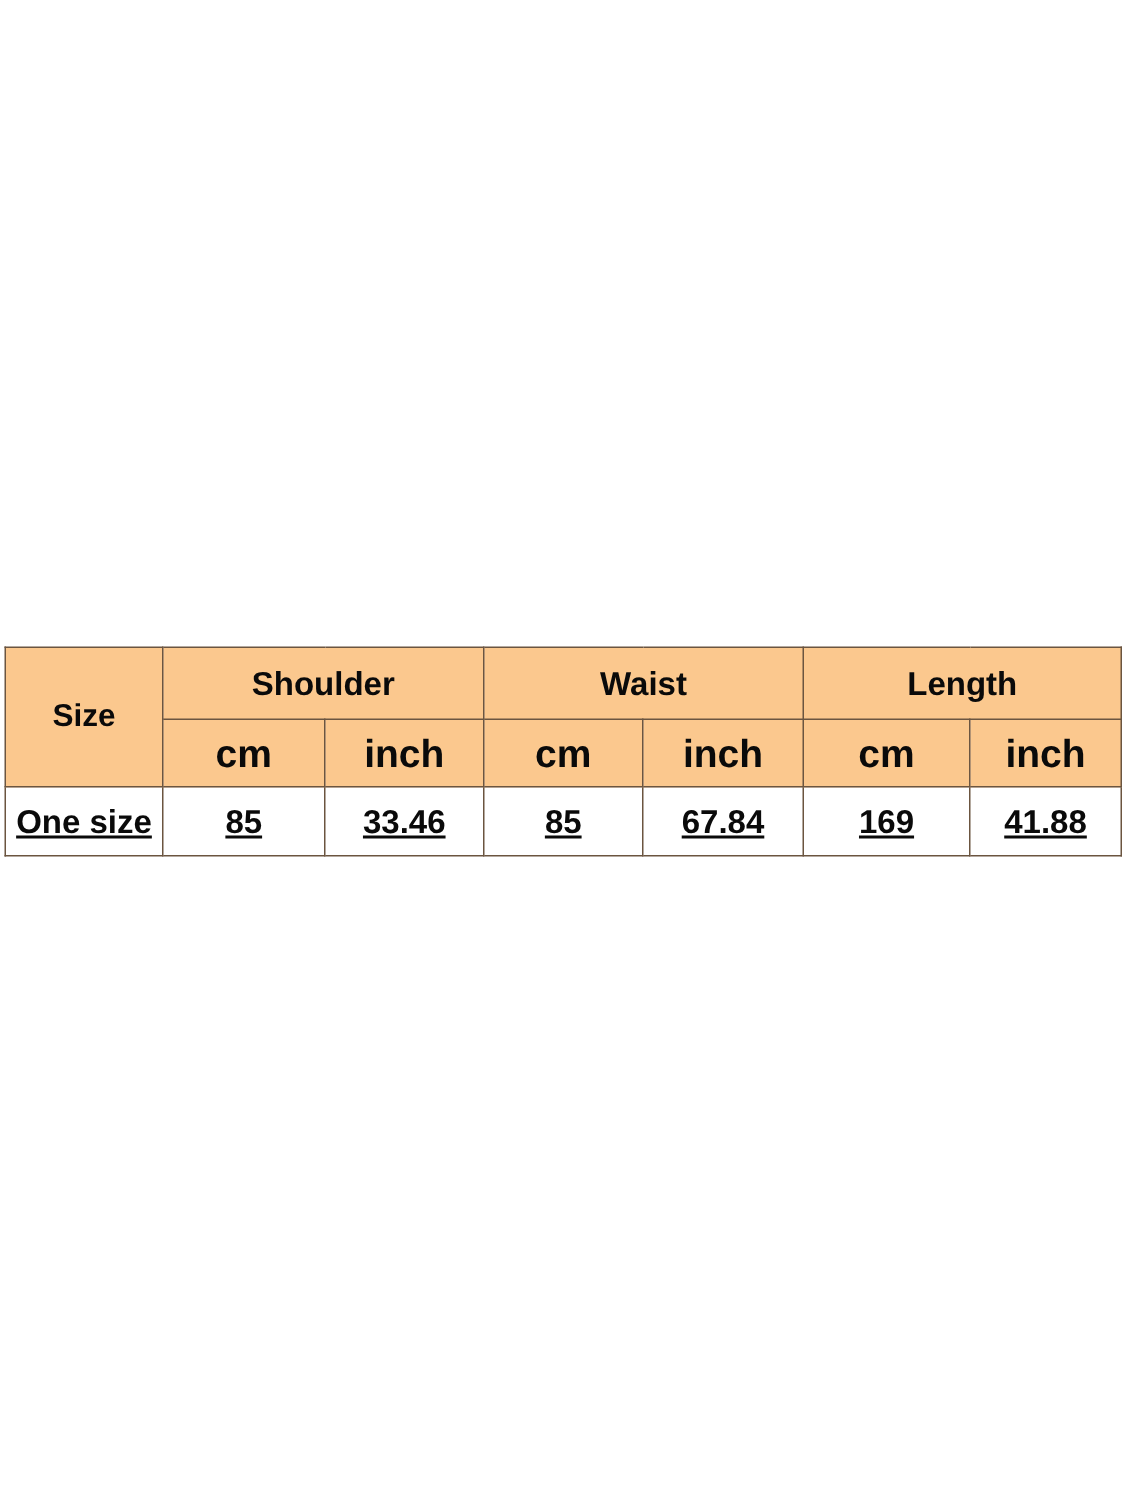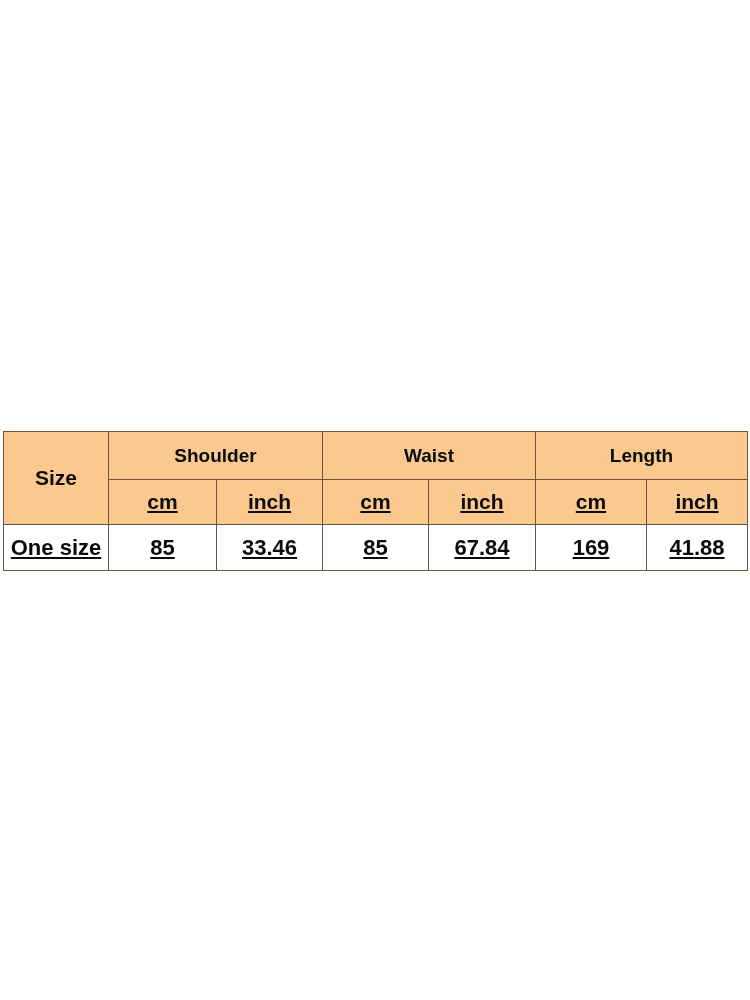--- a/index.html
+++ b/index.html
@@ -48,28 +48,27 @@
 
   
   th.size-head {
     height: 91px;
     font-size: 21px;
   }
 
   
   th.group-head {
     height: 47px;
-    font-size: 19px;
+    font-size: 22px;
   }
 
   
   th.unit-head {
     height: 44px;
-    font-size: 21px;
-    text-decoration: underline;
+    font-size: 26px;
   }
 
   
   table.size-chart tbody td {
     background: #ffffff;
     height: 45px;
     font-size: 22px;
     text-decoration: underline;
   }
   td.size-label {

